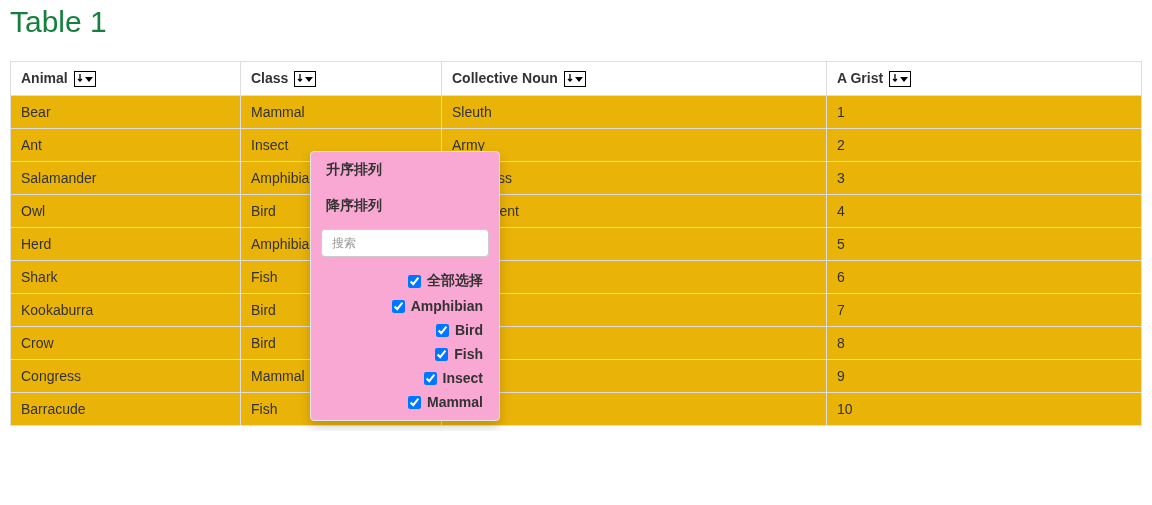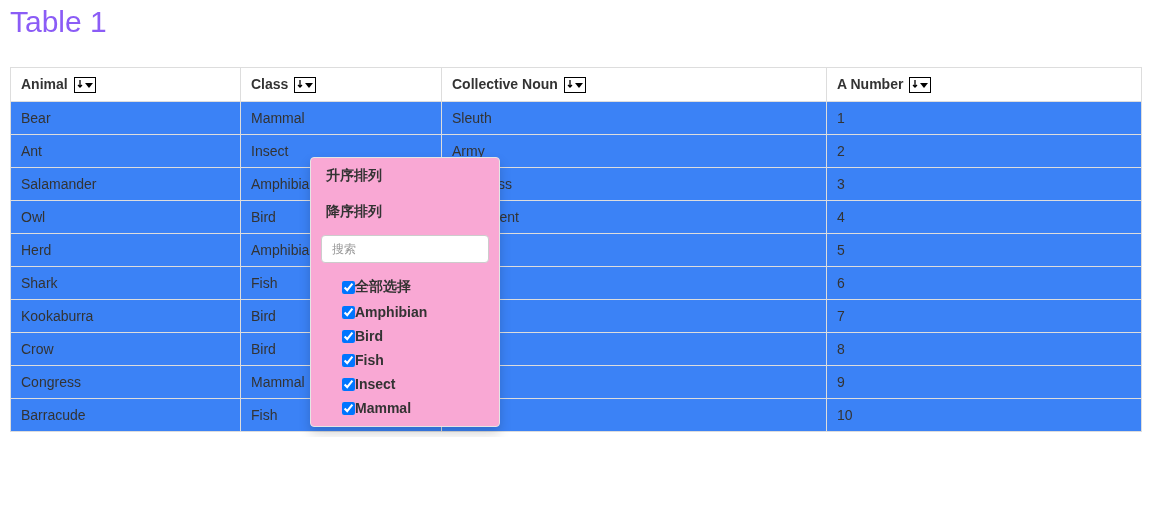--- a/index.html
+++ b/index.html
@@ -10,40 +10,40 @@
     body {
       font-family: "Helvetica Neue", Helvetica, Arial, "Microsoft YaHei", sans-serif;
       font-size: 14px;
       color: #333;
       padding: 5px 10px;
       background: #fff;
     }
     h2 {
       font-size: 30px;
       font-weight: 500;
-      margin-bottom: 28px;
-      color: #8b5cf6;
+      margin-bottom: 22px;
+      color: #15803d;
     }
     table {
       width: 100%;
       border-collapse: collapse;
       border: 1px solid #ddd;
     }
     th, td {
       padding: 8px 10px;
       border: 1px solid #ddd;
       text-align: left;
       vertical-align: middle;
     }
     th {
       font-weight: 700;
       background: #fff;
     }
     td {
-      background: #3b82f6;
+      background: #eab308;
     }
     .filter-btn {
       display: inline-block;
       border: 1px solid #000;
       padding: 1px 2px;
       cursor: pointer;
       line-height: 0;
       vertical-align: middle;
       margin-left: 2px;
     }
@@ -85,21 +85,22 @@
       padding: 6px 0 6px 15px;
       max-height: 160px;
       overflow-y: scroll;
       position: relative;
     }
     .filter-item {
       padding: 4px 16px;
       font-weight: 700;
       display: flex;
       align-items: center;
-      gap: 0;
+      gap: 6px;
+      justify-content: flex-end;
     }
     .filter-item input[type="checkbox"] {
       cursor: pointer;
     }
     .filter-item label {
       cursor: pointer;
     }
     
     .filter-list::-webkit-scrollbar {
       width: 10px;
@@ -144,21 +145,21 @@
         <th style="width:385px;">
           <span>Collective Noun</span>
           <span class="filter-btn">
             <svg width="16" height="12" viewBox="0 0 16 12">
               <path d="M3 1 L3 8 M1 6 L3 8 L5 6" stroke="#000" stroke-width="1.3" fill="none"></path>
               <path d="M8 4 L12 9 L16 4 Z" fill="#000"></path>
             </svg>
           </span>
         </th>
         <th>
-          <span>A Number</span>
+          <span>A Grist</span>
           <span class="filter-btn">
             <svg width="16" height="12" viewBox="0 0 16 12">
               <path d="M3 1 L3 8 M1 6 L3 8 L5 6" stroke="#000" stroke-width="1.3" fill="none"></path>
               <path d="M8 4 L12 9 L16 4 Z" fill="#000"></path>
             </svg>
           </span>
         </th>
       </tr>
     </thead>
     <tbody id="table-body">

